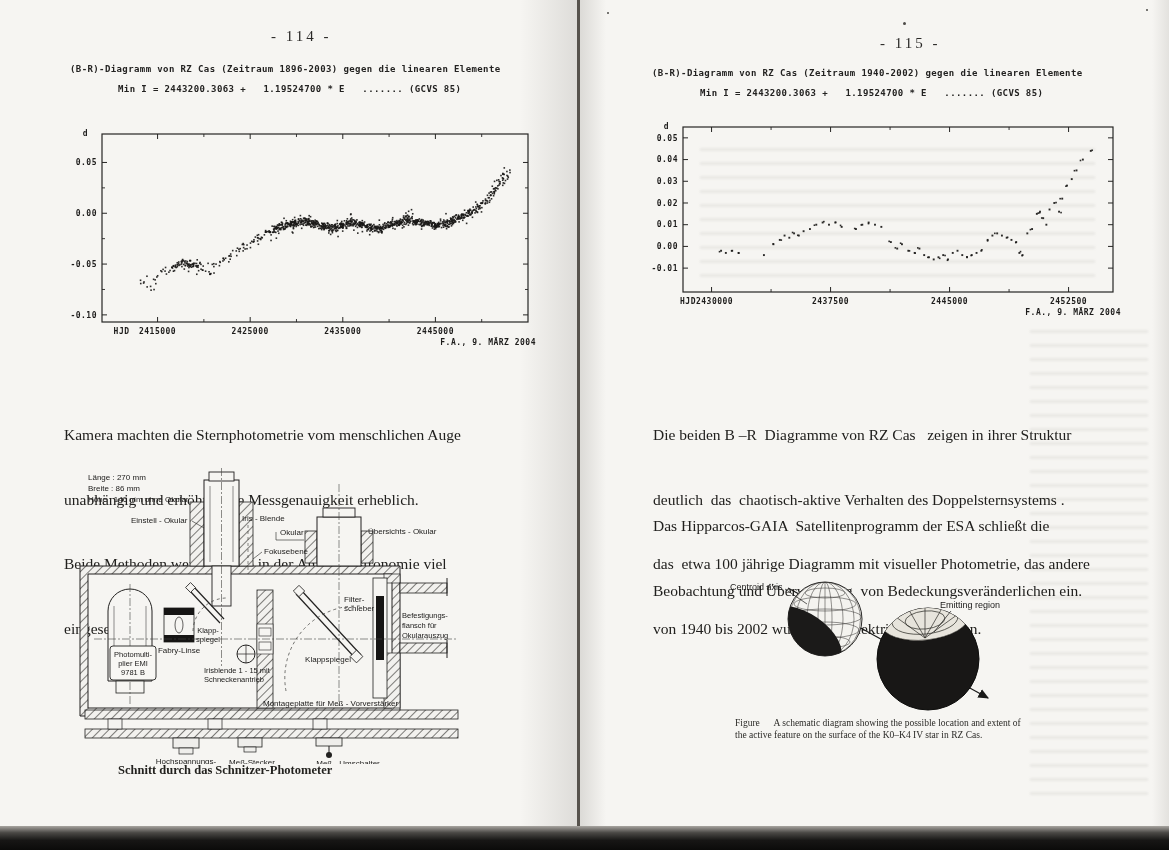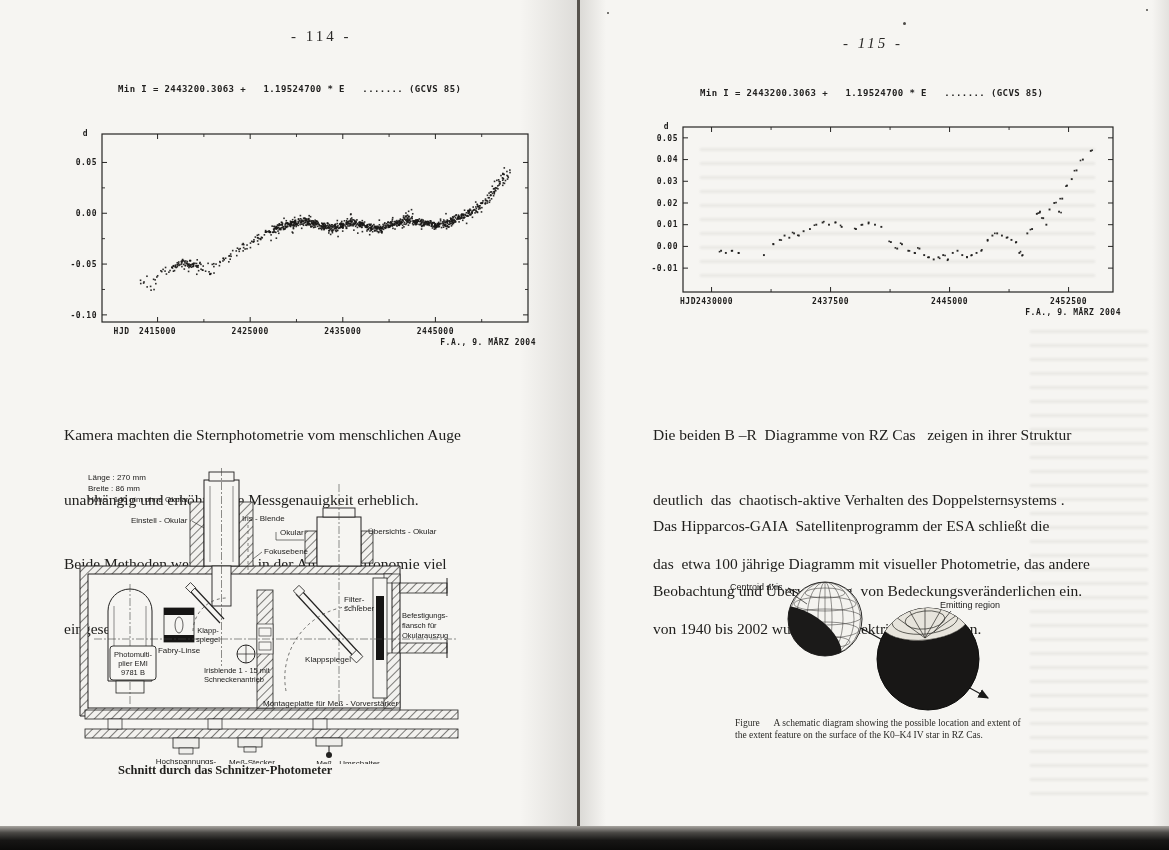--- a/index.html
+++ b/index.html
@@ -28,22 +28,23 @@
      background:linear-gradient(to right,rgba(60,55,48,0) 0%,rgba(60,55,48,0.10) 100%);}
   .ghost{background:repeating-linear-gradient(180deg,rgba(90,88,82,0.08) 0px,rgba(90,88,82,0.08) 3px,
      rgba(0,0,0,0) 3px,rgba(0,0,0,0) 14px);filter:blur(0.8px);}
   .speck{width:3px;height:3px;border-radius:50%;background:#4d4b48;}
 </style>
 </head>
 <body>
 
 <div class="scan">
 
-  <div class="abs pagenum" style="left:271px;top:28px;margin-left:20px;">- 114 -</div>
-
+  <div class="abs pagenum" style="left:271px;top:28px;">- 114 -</div>
+
+  <div class="abs ctitle" style="left:70px;top:64px;">(B-R)-Diagramm von RZ Cas (Zeitraum 1896-2003) gegen die linearen Elemente</div>
   <div class="abs ctitle" style="left:118px;top:84px;">Min I = 2443200.3063 +   1.19524700 * E   ....... (GCVS 85)</div>
 
   <svg id="chart-left" class="abs chart" style="left:60px;top:115px;" width="500" height="245">
       <rect x="42" y="19" width="426" height="188" fill="none" stroke="#262524" stroke-width="1.2"></rect>
       <line x1="97.56521739130434" y1="207" x2="97.56521739130434" y2="202" stroke="#262524" stroke-width="1"></line>
       <line x1="97.56521739130434" y1="19" x2="97.56521739130434" y2="24" stroke="#262524" stroke-width="1"></line>
       <text y="219" x="97.56521739130434" text-anchor="middle">2415000</text>
       <line x1="190.17391304347825" y1="207" x2="190.17391304347825" y2="202" stroke="#262524" stroke-width="1"></line>
       <line x1="190.17391304347825" y1="19" x2="190.17391304347825" y2="24" stroke="#262524" stroke-width="1"></line>
       <text y="219" x="190.17391304347825" text-anchor="middle">2425000</text>
@@ -1449,22 +1450,23 @@
       <text x="128" y="298" text-anchor="middle">Hochspannungs-</text>
       <text x="128" y="297" dy="10" text-anchor="middle">Stecker</text>
       <text x="194" y="299" text-anchor="middle">Meß-Stecker</text>
       <text x="290" y="300" text-anchor="middle">Meß - Umschalter</text>
       <text x="205" y="240">Montageplatte  für  Meß - Vorverstärker</text>
     </g>
   </svg>
 
   <div class="abs dcaption" style="left:118px;top:763px;">Schnitt durch das Schnitzer-Photometer</div>
 
-  <div class="abs pagenum" style="left:843px;top:35px;font-style:italic;">- 115 -</div>
-
+  <div class="abs pagenum" style="left:880px;top:35px;">- 115 -</div>
+
+  <div class="abs ctitle" style="left:652px;top:68px;">(B-R)-Diagramm von RZ Cas (Zeitraum 1940-2002) gegen die linearen Elemente</div>
   <div class="abs ctitle" style="left:700px;top:88px;">Min I = 2443200.3063 +   1.19524700 * E   ....... (GCVS 85)</div>
 
   <svg id="chart-right" class="abs chart" style="left:650px;top:110px;" width="485" height="215">
       <rect x="33" y="17" width="430" height="165" fill="none" stroke="#262524" stroke-width="1.2"></rect>
       <line x1="61.56088560885609" y1="182" x2="61.56088560885609" y2="177" stroke="#262524" stroke-width="1"></line>
       <line x1="61.56088560885609" y1="17" x2="61.56088560885609" y2="22" stroke="#262524" stroke-width="1"></line>
       <text y="194" x="30" text-anchor="start">HJD2430000</text>
       <line x1="180.56457564575646" y1="182" x2="180.56457564575646" y2="177" stroke="#262524" stroke-width="1"></line>
       <line x1="180.56457564575646" y1="17" x2="180.56457564575646" y2="22" stroke="#262524" stroke-width="1"></line>
       <text y="194" x="180.56457564575646" text-anchor="middle">2437500</text>
@@ -1680,21 +1682,21 @@
       </g>
     </g>
 
     <text x="37" y="42">Centroid axis</text>
     <line x1="92" y1="41" x2="114" y2="56" stroke="#1a1a19" stroke-width="0.7"></line>
     <text x="247" y="60">Emitting region</text>
     <line x1="258" y1="63" x2="241" y2="84" stroke="#1a1a19" stroke-width="0.7"></line>
   </svg>
 
   <div class="abs fcaption" style="left:735px;top:718px;text-align:center;">Figure      A schematic diagram showing the possible location and extent of</div>
-  <div class="abs fcaption" style="left:735px;top:730px;">the extent feature on the surface of the K0–K4 IV star in RZ Cas.</div>
+  <div class="abs fcaption" style="left:735px;top:730px;">the active feature on the surface of the K0–K4 IV star in RZ Cas.</div>
 
   <div class="abs ghost" style="left:700px;top:148px;width:395px;height:132px;"></div>
   <div class="abs ghost" style="left:1030px;top:330px;width:118px;height:470px;"></div>
   <div class="abs speck" style="left:903px;top:22px;"></div>
   <div class="abs speck" style="left:607px;top:12px;width:2px;height:2px;"></div>
   <div class="abs speck" style="left:1146px;top:9px;width:2px;height:2px;"></div>
 
   <div class="abs gutter-shade-l"></div>
   <div class="abs gutter-line"></div>
   <div class="abs gutter-shade-r"></div>

